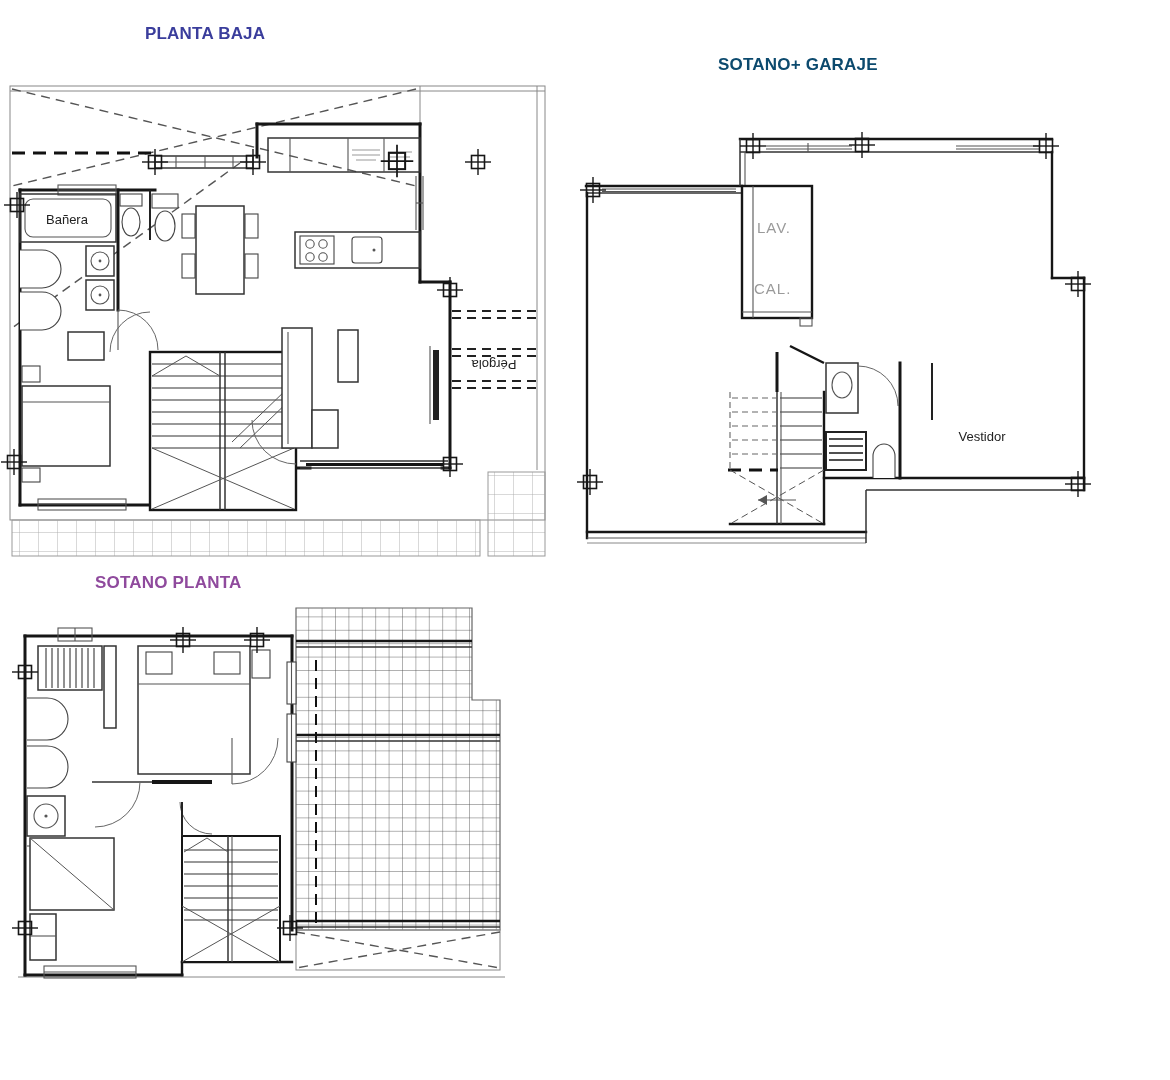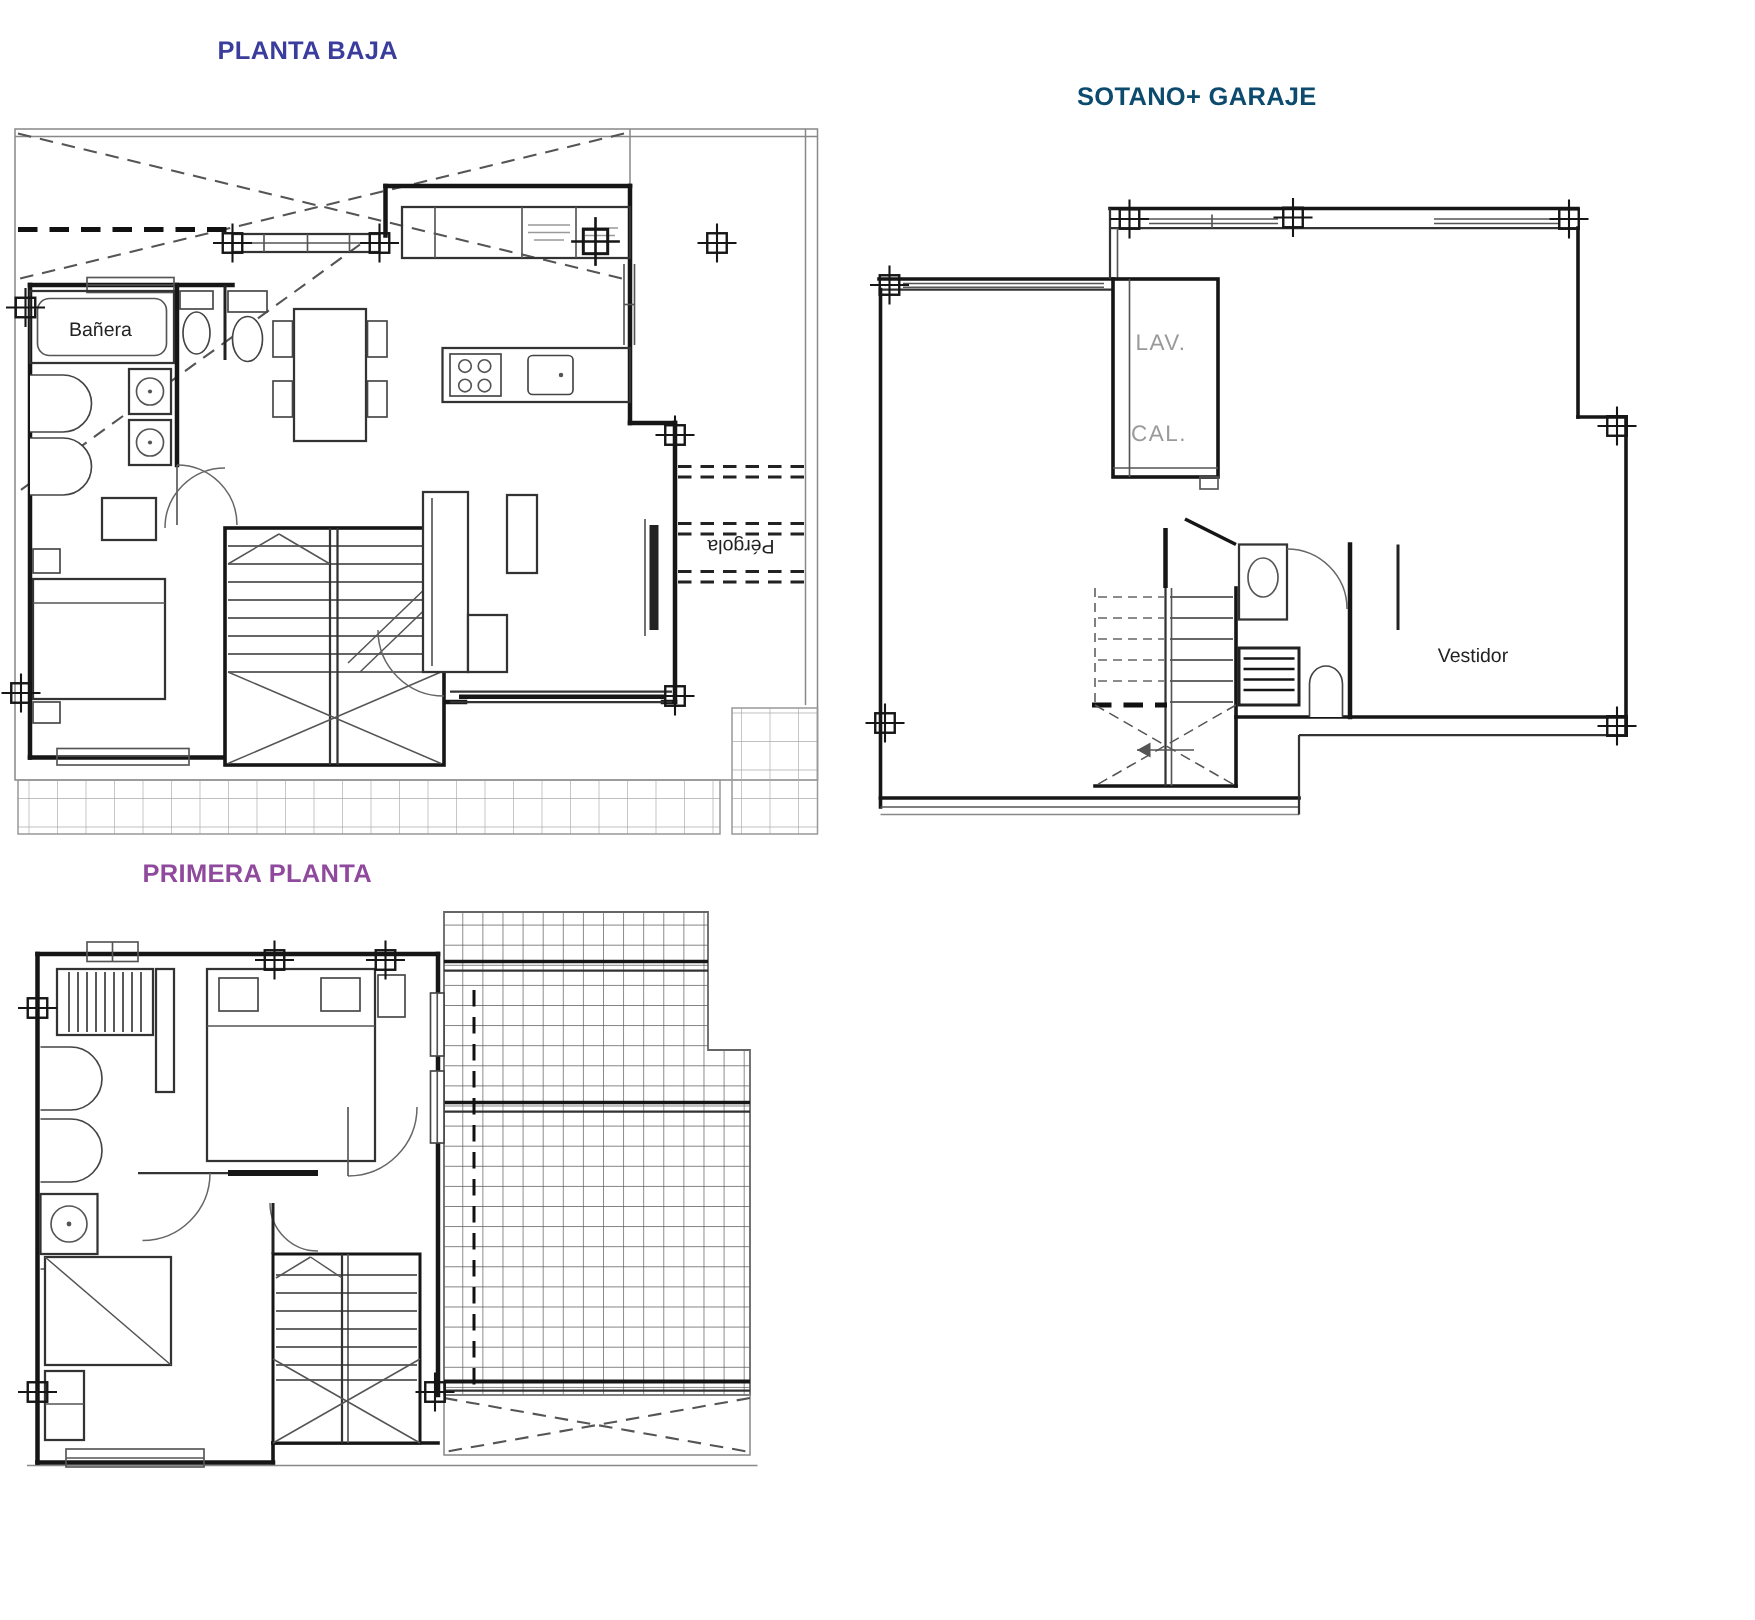--- a/index.html
+++ b/index.html
@@ -29,21 +29,21 @@
   text.lbl{font-size:13px;fill:#222;font-family:"Liberation Sans",sans-serif}
   text.glbl{font-size:15px;letter-spacing:1px;font-family:"Liberation Sans",sans-serif}
 </style>
 </head>
 <body>
 
 <div class="canvas">
 
   <div class="plan-title" id="t-ground" style="color: rgb(58, 61, 156);">PLANTA BAJA</div>
   <div class="plan-title" id="t-basement" style="color: #0c4a6e;">SOTANO+ GARAJE</div>
-  <div class="plan-title" id="t-first" style="color: rgb(143, 74, 157);">PRIMERA PLANTA</div>
+  <div class="plan-title" id="t-first" style="color: rgb(143, 74, 157);">SOTANO PLANTA</div>
 
   <svg width="1170" height="1080" viewBox="0 0 1170 1080">
     <defs>
       <pattern id="tile" width="19" height="19" patternUnits="userSpaceOnUse">
         <path d="M19,0 H0 V19" class="gg"></path>
       </pattern>
       <pattern id="pgrid" width="13.4" height="13.4" patternUnits="userSpaceOnUse">
         <path d="M13.4,0 H0 V13.4" fill="none" stroke="#555" stroke-width="0.9"></path>
       </pattern>
       <g id="col">

